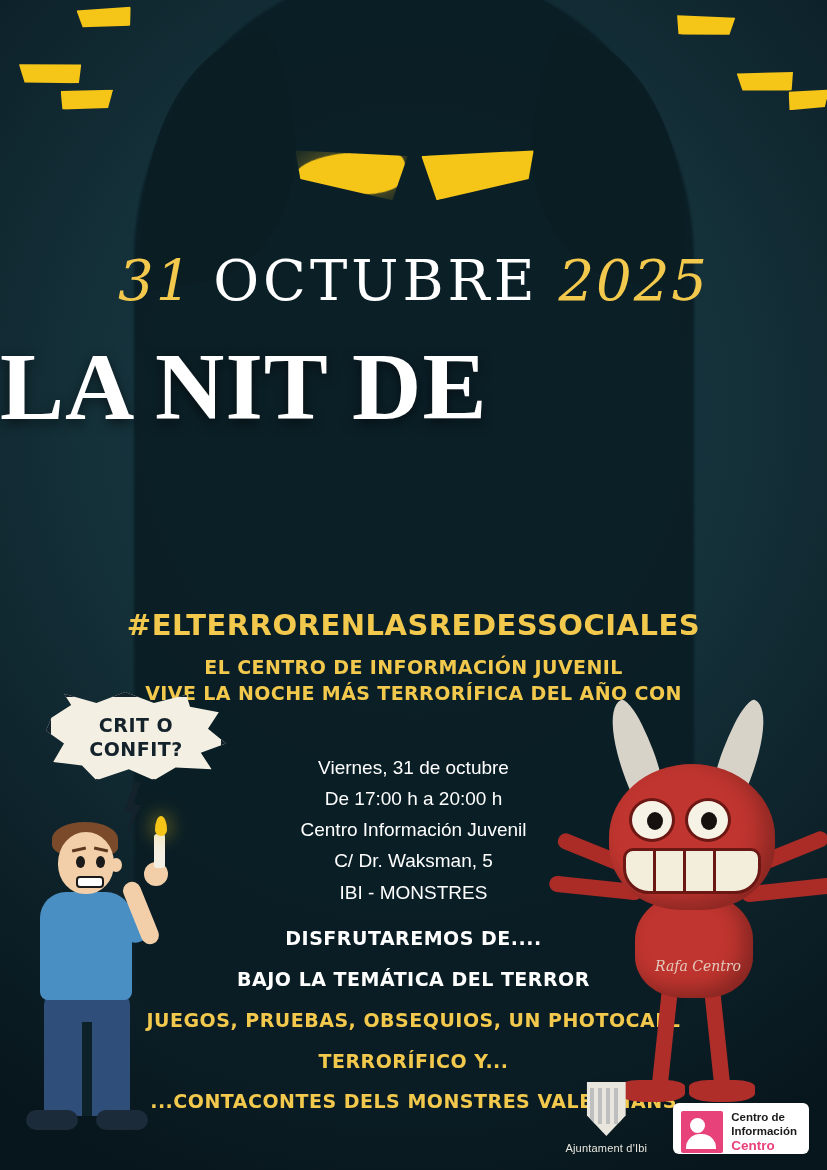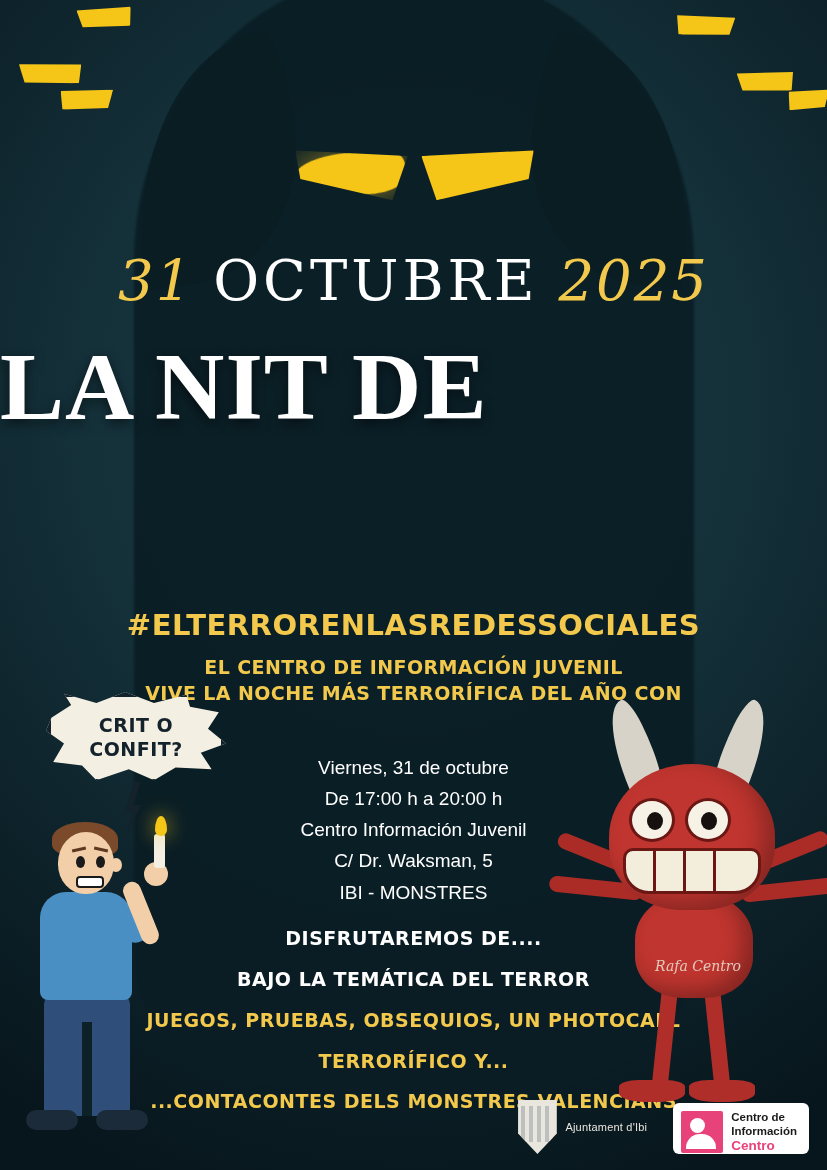--- a/index.html
+++ b/index.html
@@ -193,21 +193,21 @@
   .devil .foot { position: absolute; top: 382px; width: 66px; height: 22px; background: #b02e29; border-radius: 30% 30% 40% 40%; }
   .devil .foot.l { left: 58px; } .devil .foot.r { left: 128px; }
   .sig {
     position: absolute; right: 86px; bottom: 196px;
     color: #e9e2d4; font-family: "DejaVu Serif", serif; font-style: italic; font-size: 14px;
     opacity: .85;
   }
 
   
   .footer { position: absolute; right: 18px; bottom: 16px; display: flex; align-items: flex-end; gap: 26px; }
-  .shield { display: flex; flex-direction: row; align-items: center; gap: 6px; }
+  .shield { display: flex; flex-direction: column; align-items: center; gap: 6px; }
   .shield .crest {
     width: 44px; height: 54px; background: #e9e6de;
     clip-path: polygon(6% 0%, 94% 0%, 94% 62%, 50% 100%, 6% 62%);
     position: relative;
   }
   .shield .crest::after {
     content: ""; position: absolute; left: 6px; top: 6px; right: 6px; bottom: 12px;
     background: repeating-linear-gradient(90deg, #9aa0a6 0 4px, #e9e6de 4px 8px);
     opacity: .55;
   }

